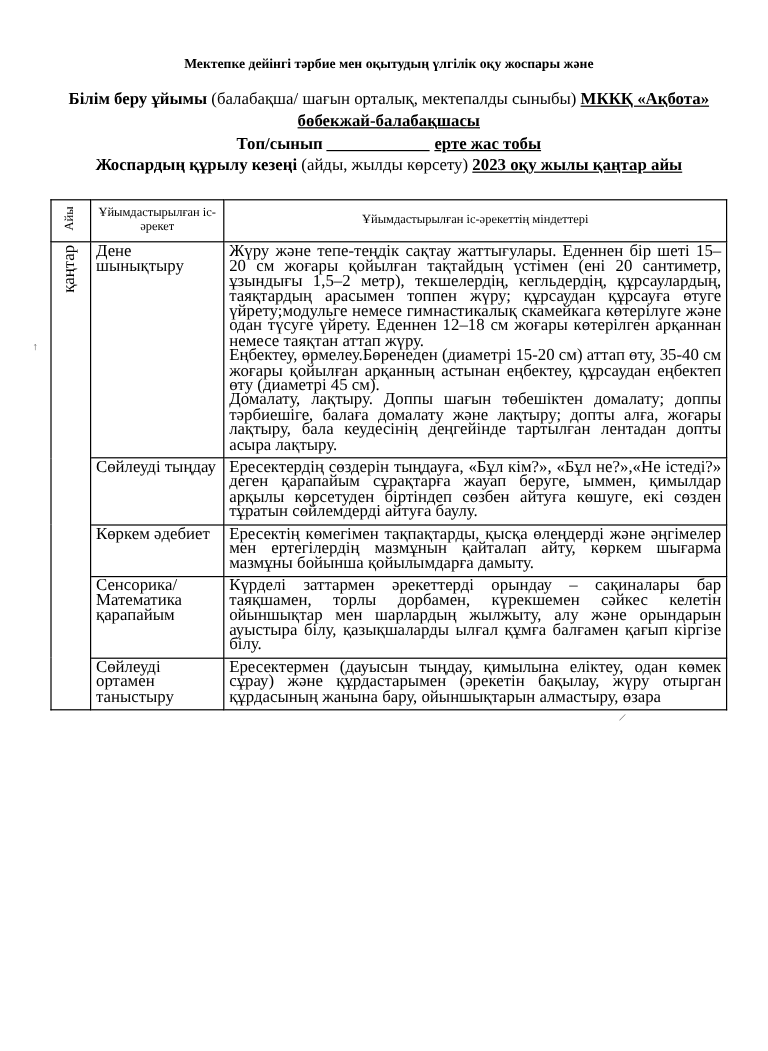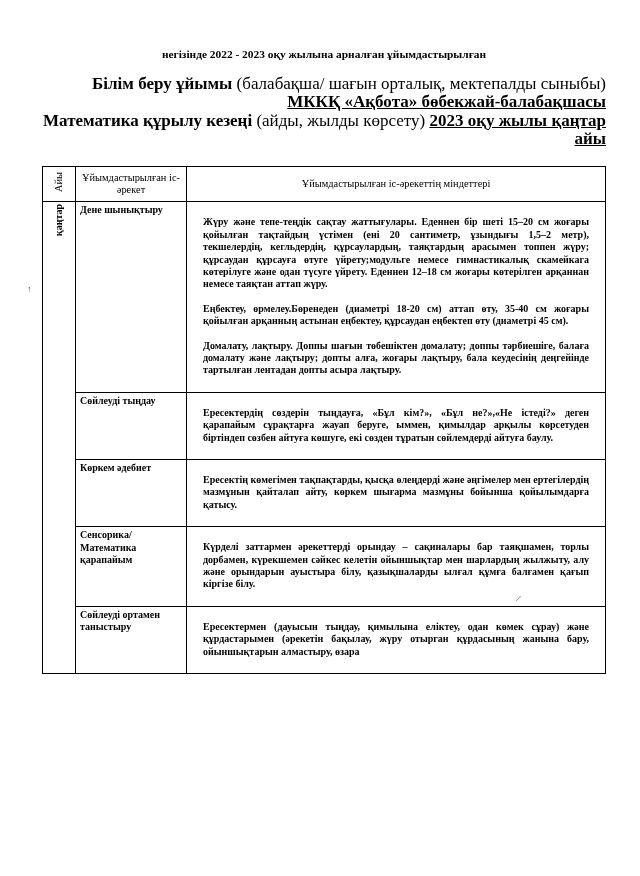--- a/index.html
+++ b/index.html
@@ -26,24 +26,24 @@
     text-align: center;
     font-weight: bold;
     font-size: 11.4px;
     line-height: 17.5px;
   }
   .title-block div {
     white-space: nowrap;
   }
   .meta-block {
     margin-top: 11px;
-    font-size: 17px;
+    font-size: 14px;
     line-height: 18.5px;
     font-weight: bold;
-    text-align: right;
+    text-align: center;
   }
   .meta-line {
     text-indent: 0;
   }
   .normal {
     font-weight: normal;
   }
   .u {
     text-decoration: underline;
   }
@@ -56,23 +56,23 @@
   table.plan {
     margin-top: 17px;
     border-collapse: collapse;
     width: 100%;
     table-layout: fixed;
   }
   table.plan td, table.plan th {
     border: 1px solid #000;
     vertical-align: top;
     padding: 2px 4px 3px 4px;
-    font-size: 10px;
+    font-size: 14px;
     line-height: 12.4px;
-    font-weight: bold;
+    font-weight: normal;
   }
   table.plan thead th {
     text-align: center;
     vertical-align: middle;
     font-weight: normal;
     font-size: 10.4px;
     padding: 5px 3px;
   }
   .col-month { width: 26px; }
   .col-activity { width: 104px; }
@@ -86,21 +86,21 @@
   td.month-cell {
     text-align: center;
     vertical-align: middle;
     padding: 3px 1px;
   }
   td.tasks-cell {
     text-align: justify;
     text-justify: inter-word;
   }
   td.tasks-cell p {
-    margin: 12px;
+    margin: 0;
   }
   .mark-left {
     position: absolute;
     left: 27px;
     top: 284px;
     font-size: 9px;
     color: #555;
   }
   .mark-right {
     position: absolute;
@@ -110,31 +110,36 @@
     color: #666;
     transform: rotate(25deg);
   }
 </style>
 </head>
 <body>
 
 <div class="page">
 
   <div class="title-block">
-    <div>негізінде 2022 - 2023 оқу жылына арналған  ұйымдастырылған</div>
+    <div>Мектепке дейінгі тәрбие мен оқытудың үлгілік оқу жоспары және</div>
   </div>
 
   <div class="meta-block">
     <div class="meta-line">
       <span>Білім беру ұйымы</span>
       <span class="normal">(балабақша/ шағын орталық, мектепалды сыныбы)</span>
       <span class="u">МККҚ «Ақбота» бөбекжай-балабақшасы</span>
     </div>
     <div class="meta-line">
-      <span>Математика құрылу кезеңі</span>
+      <span>Топ/сынып</span>
+      <span class="blank"></span>
+      <span class="u">ерте жас тобы</span>
+    </div>
+    <div class="meta-line">
+      <span>Жоспардың құрылу кезеңі</span>
       <span class="normal">(айды, жылды көрсету)</span>
       <span class="u">2023 оқу жылы қаңтар айы</span>
     </div>
   </div>
 
   <table class="plan">
     <thead>
       <tr>
         <th class="col-month">
           <span class="vertical">Айы</span>
@@ -144,34 +149,34 @@
       </tr>
     </thead>
     <tbody>
       <tr>
         <td class="month-cell" rowspan="5">
           <span class="vertical">қаңтар</span>
         </td>
         <td class="col-activity">Дене шынықтыру</td>
         <td class="tasks-cell">
           <p>Жүру және тепе-теңдік сақтау жаттығулары. Еденнен бір шеті 15–20 см жоғары қойылған тақтайдың үстімен (ені 20 сантиметр, ұзындығы 1,5–2 метр), текшелердің, кегльдердің, құрсаулардың, таяқтардың арасымен топпен жүру; құрсаудан құрсауға өтуге үйрету;модульге немесе гимнастикалық скамейкага көтерілуге және одан түсуге үйрету. Еденнен 12–18 см жоғары көтерілген арқаннан немесе таяқтан аттап жүру.</p>
-          <p>Еңбектеу, өрмелеу.Бөренеден (диаметрі 18-20 см) аттап өту, 35-40 см жоғары қойылған арқанның астынан еңбектеу, құрсаудан еңбектеп өту (диаметрі 45 см).</p>
+          <p>Еңбектеу, өрмелеу.Бөренеден (диаметрі 15-20 см) аттап өту, 35-40 см жоғары қойылған арқанның астынан еңбектеу, құрсаудан еңбектеп өту (диаметрі 45 см).</p>
           <p>Домалату, лақтыру. Доппы шағын төбешіктен домалату; доппы тәрбиешіге, балаға домалату және лақтыру; допты алға, жоғары лақтыру, бала кеудесінің деңгейінде тартылған лентадан допты асыра лақтыру.</p>
         </td>
       </tr>
       <tr>
         <td class="col-activity">Сөйлеуді тыңдау</td>
         <td class="tasks-cell">
           <p>Ересектердің сөздерін тыңдауға, «Бұл кім?», «Бұл не?»,«Не істеді?» деген қарапайым сұрақтарға жауап беруге, ыммен, қимылдар арқылы көрсетуден біртіндеп сөзбен айтуға көшуге, екі сөзден тұратын сөйлемдерді айтуға баулу.</p>
         </td>
       </tr>
       <tr>
         <td class="col-activity">Көркем әдебиет</td>
         <td class="tasks-cell">
-          <p>Ересектің көмегімен тақпақтарды, қысқа өлеңдерді және әңгімелер мен ертегілердің мазмұнын қайталап айту, көркем шығарма мазмұны бойынша қойылымдарға қатысу.</p>
+          <p>Ересектің көмегімен тақпақтарды, қысқа өлеңдерді және әңгімелер мен ертегілердің мазмұнын қайталап айту, көркем шығарма мазмұны бойынша қойылымдарға дамыту.</p>
         </td>
       </tr>
       <tr>
         <td class="col-activity">Сенсорика/ Математика қарапайым</td>
         <td class="tasks-cell">
           <p>Күрделі заттармен әрекеттерді орындау – сақиналары бар таяқшамен, торлы дорбамен, күрекшемен сәйкес келетін ойыншықтар мен шарлардың жылжыту, алу және орындарын ауыстыра білу, қазықшаларды ылғал құмға балғамен қағып кіргізе білу.</p>
         </td>
       </tr>
       <tr>
         <td class="col-activity">Сөйлеуді ортамен таныстыру</td>

